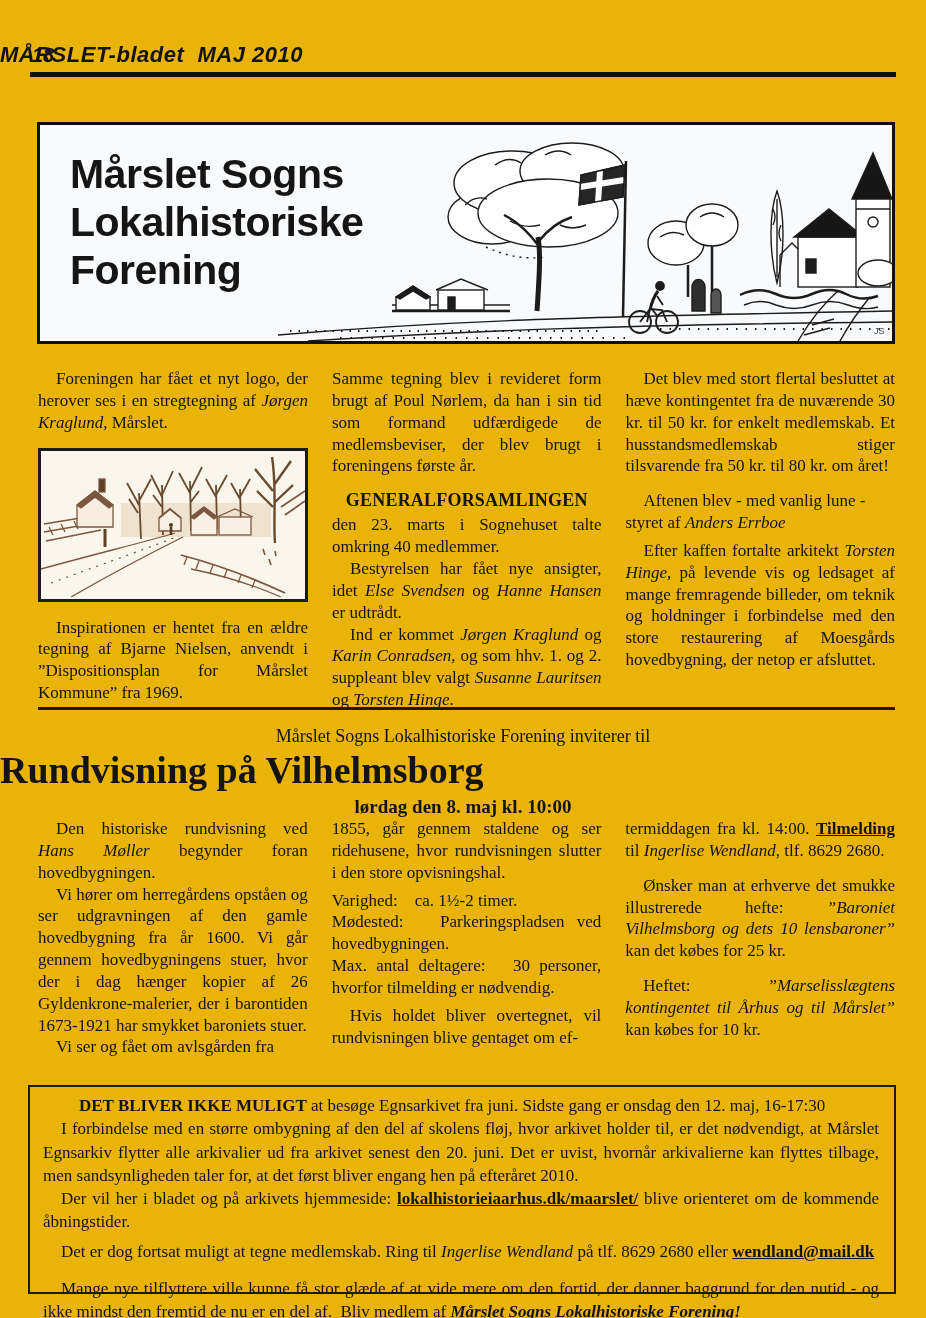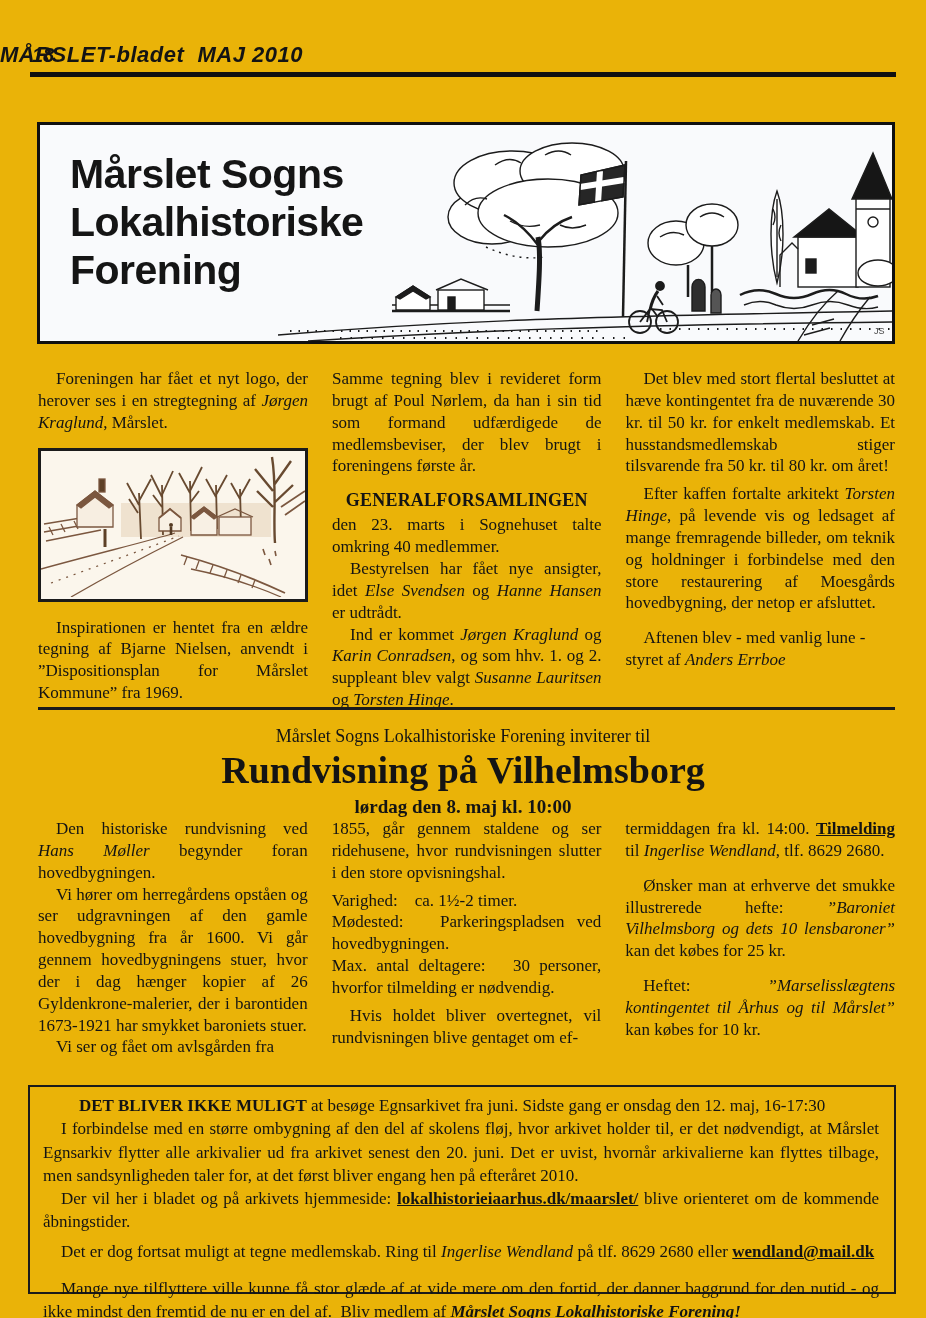--- a/index.html
+++ b/index.html
@@ -37,21 +37,21 @@
   .draw-frame{margin:14px 0 15px 0;border:3px solid #1b1b1b;background:#fbf7ef;height:148px;overflow:hidden;}
 
   .seg-b{font-weight:700;}
   .seg-i{font-style:italic;}
   .seg-u{text-decoration:underline;font-weight:bold;}
   .seg-bi{font-weight:700;font-style:italic;}
 
   
   .divider{position:absolute;top:707px;left:38px;width:857px;height:2.5px;background:#1b1b1b;}
   .invite-intro{position:absolute;top:726px;left:0;width:100%;text-align:center;font-size:18px;}
-  .invite-head{position:absolute;top:748px;left:0;width:100%;text-align:center;font-size:38px;font-weight:700;}
+  .invite-head{position:absolute;top:748px;left:0;width:100%;font-size:38px;font-weight:700;}
   .invite-date{position:absolute;top:796px;left:0;width:100%;text-align:center;font-size:19px;font-weight:700;}
 
   
   .notice{position:absolute;top:1085px;left:28px;width:868px;height:209px;border:2.5px solid #1b1b1b;
           box-sizing:border-box;padding:7px 15px 0 13px;font-size:17px;line-height:1.37;text-align:justify;}
   .notice p{margin:0;}
   .ind-lg{text-indent:36px;}
 </style>
 </head>
 <body>
@@ -204,22 +204,22 @@
     </div>
     <div class="col">
       <p><span>Samme tegning blev i revideret form brugt af Poul Nørlem, da han i sin tid som formand udfærdigede de medlemsbeviser, der blev brugt i foreningens første år.</span></p>
       <p class="col-head">GENERALFORSAMLINGEN</p>
       <p><span>den 23. marts i Sognehuset talte omkring 40 medlemmer.</span></p>
       <p class="ind"><span>Bestyrelsen har fået nye ansigter, idet </span><span class="seg-i">Else Svendsen</span><span> og </span><span class="seg-i">Hanne Hansen</span><span> er udtrådt.</span></p>
       <p class="ind"><span>Ind er kommet </span><span class="seg-i">Jørgen Kraglund</span><span> og </span><span class="seg-i">Karin Conradsen</span><span>, og som hhv. 1. og 2. suppleant blev valgt </span><span class="seg-i">Susanne Lauritsen</span><span> og </span><span class="seg-i">Torsten Hinge</span><span>.</span></p>
     </div>
     <div class="col">
       <p class="ind"><span>Det blev med stort flertal besluttet at hæve kontingentet fra de nuværende 30 kr. til 50 kr. for enkelt medlemskab. Et husstandsmedlemskab stiger tilsvarende fra 50 kr. til 80 kr. om året!</span></p>
+      <p class="ind gap-md nojust"><span>Aftenen blev - med vanlig lune - styret af </span><span class="seg-i">Anders Errboe</span></p>
       <p class="ind gap-sm"><span>Efter kaffen fortalte arkitekt </span><span class="seg-i">Torsten Hinge</span><span>, på levende vis og ledsaget af mange fremragende billeder, om teknik og holdninger i forbindelse med den store restaurering af Moesgårds hovedbygning, der netop er afsluttet.</span></p>
-      <p class="ind gap-md nojust"><span>Aftenen blev - med vanlig lune - styret af </span><span class="seg-i">Anders Errboe</span></p>
     </div>
   </div>
 
   <div class="divider"></div>
   <div class="invite-intro">Mårslet Sogns Lokalhistoriske Forening inviterer til</div>
   <div class="invite-head">Rundvisning på Vilhelmsborg</div>
   <div class="invite-date">lørdag den 8. maj kl. 10:00</div>
 
   <div class="cols sec2">
     <div class="col">

